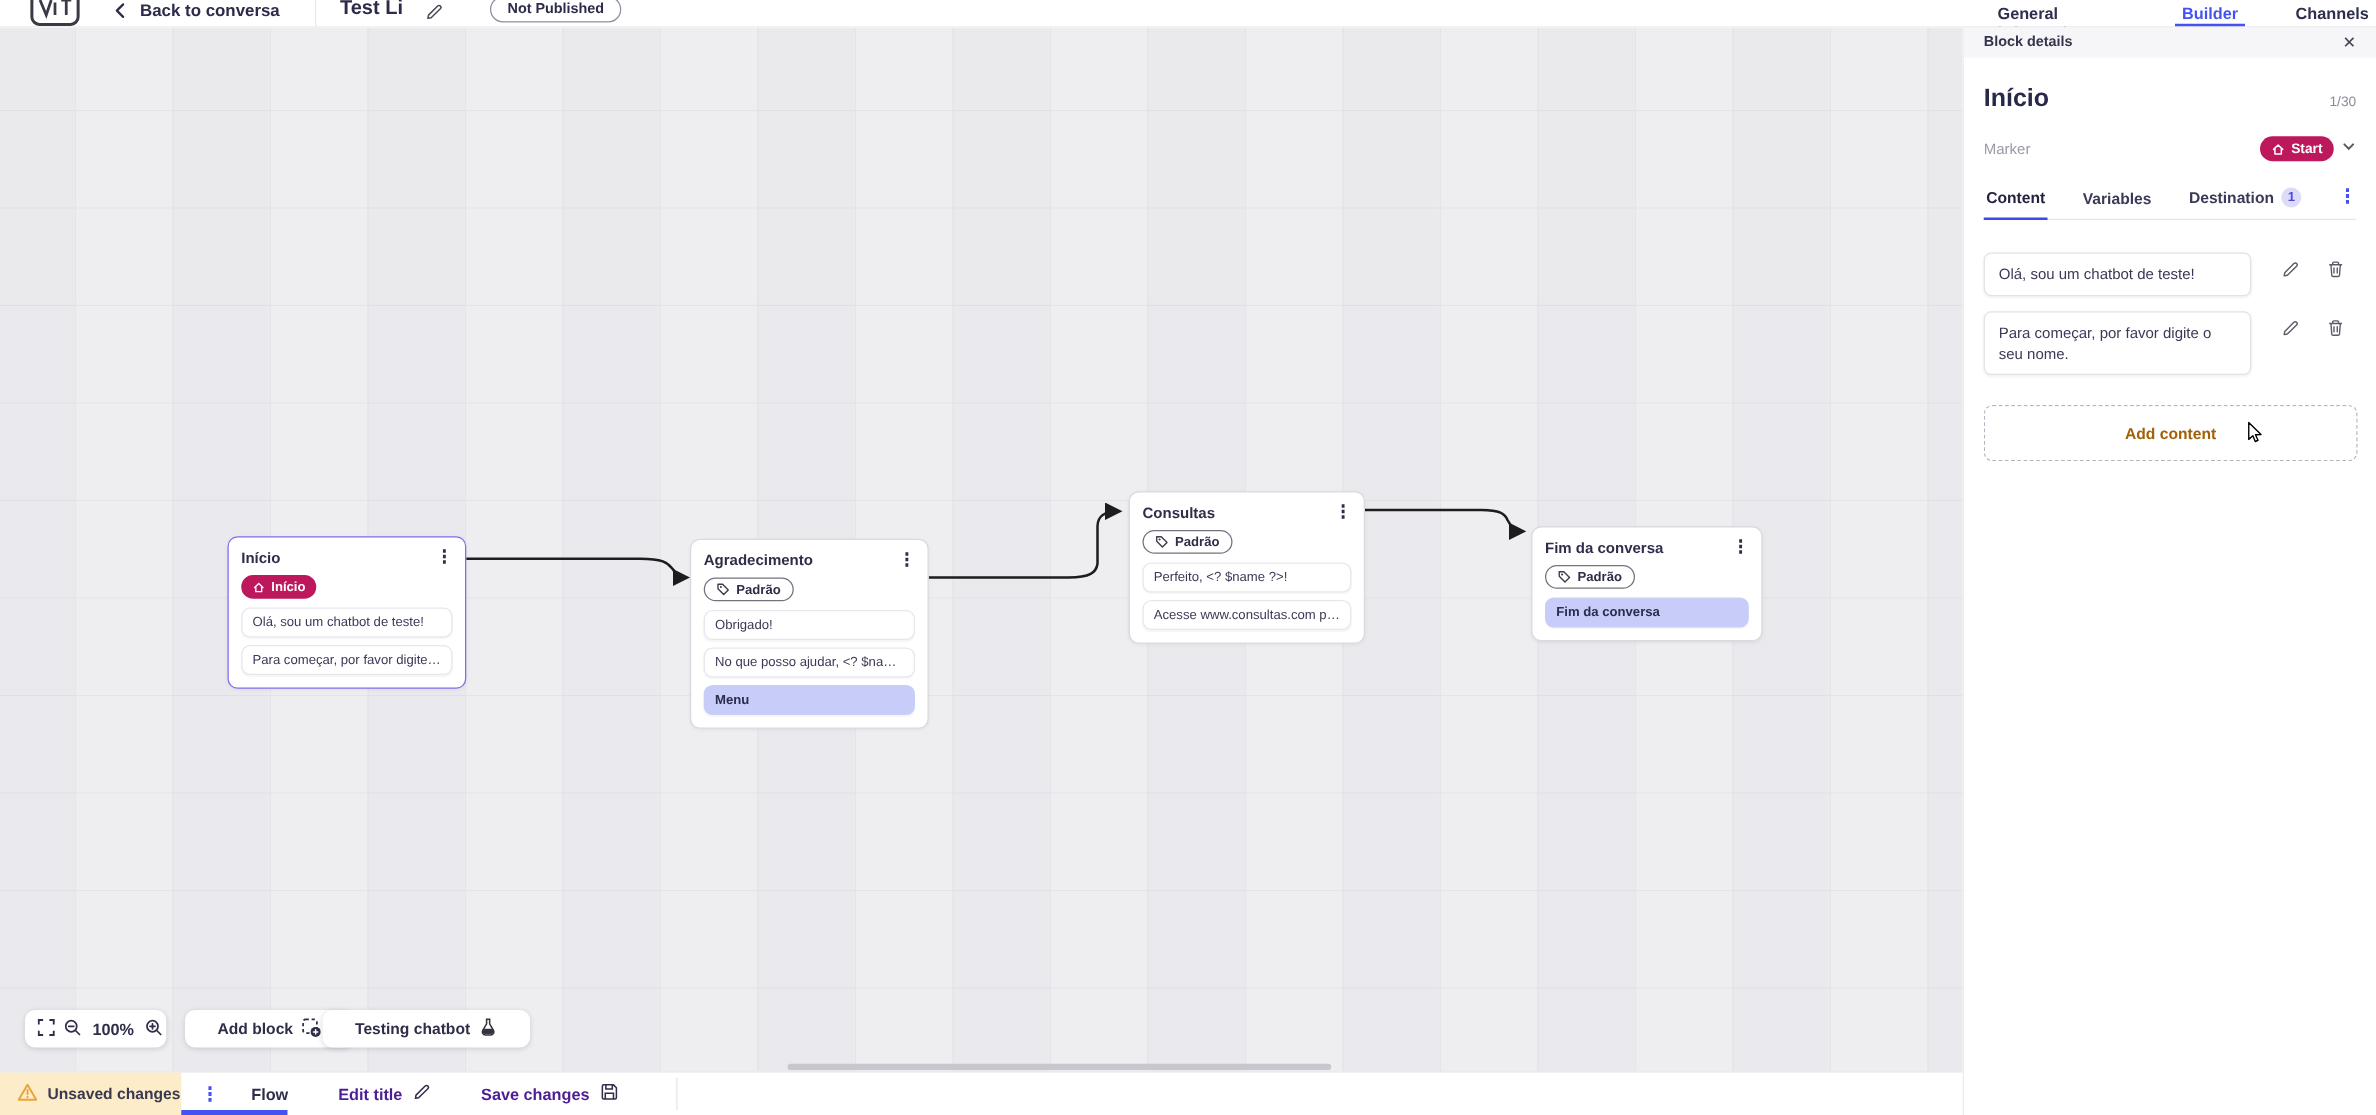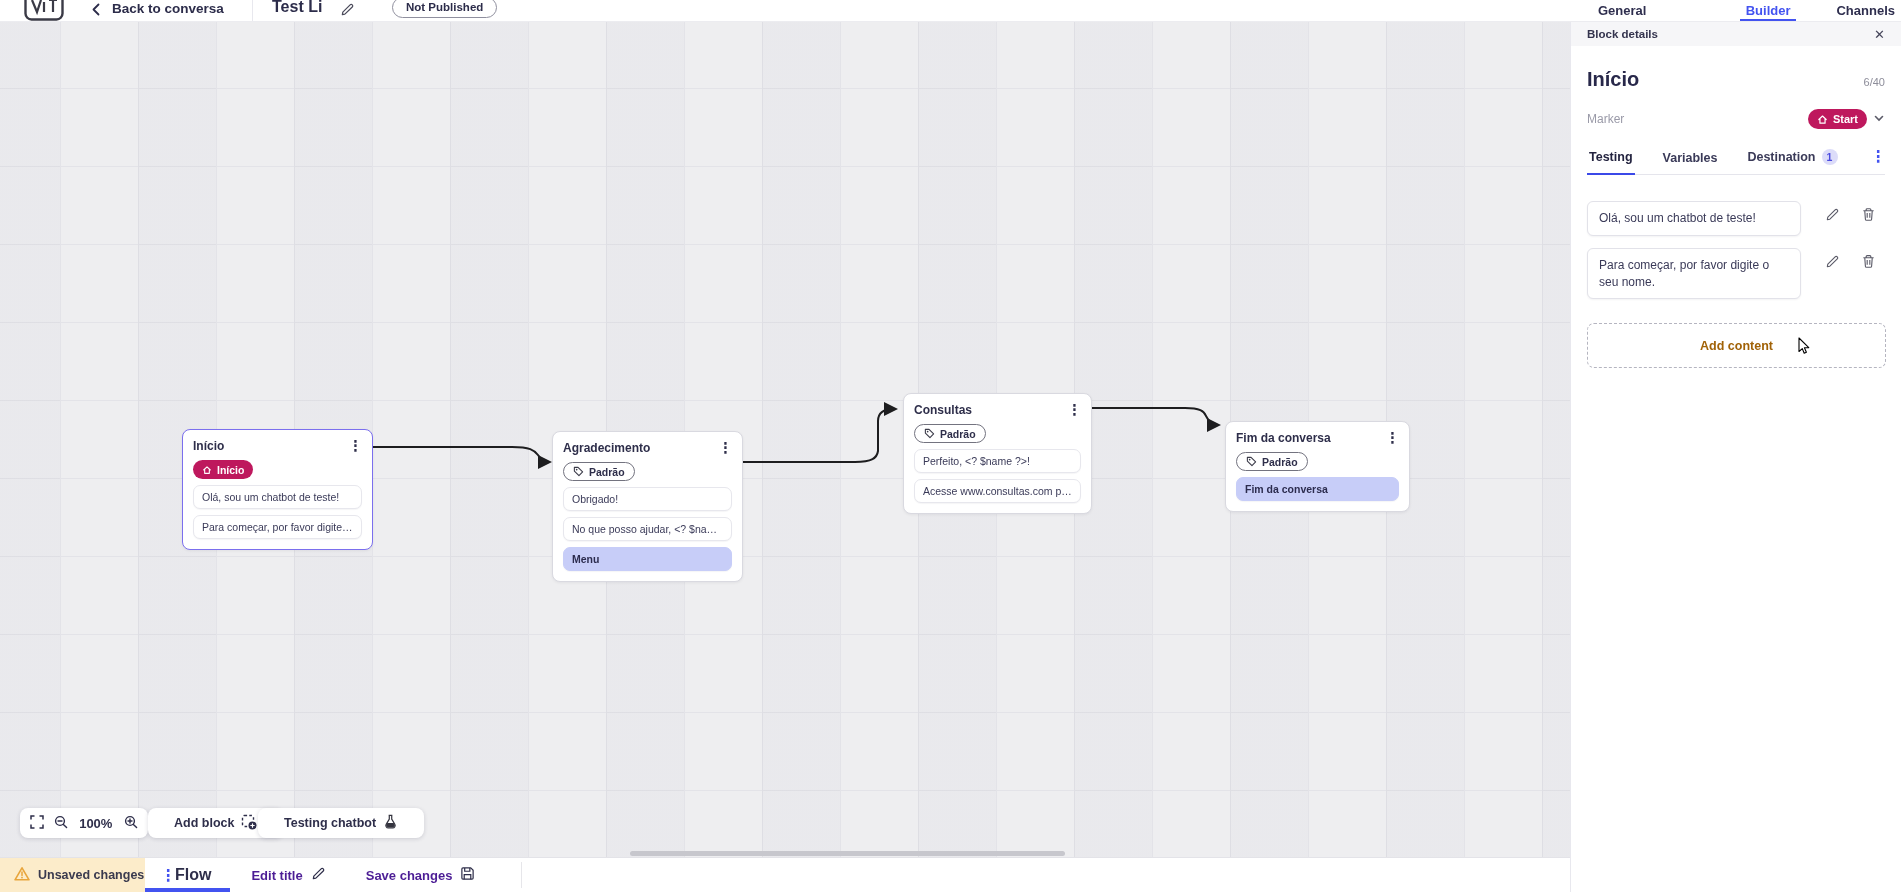--- a/index.html
+++ b/index.html
@@ -94,21 +94,21 @@
     border-radius:7px; display:flex; align-items:center; justify-content:center;
     font-size:12.5px; font-weight:600; color:#a16207; cursor:pointer;text-align:right; }
 
   
   .bottom-bar { position:absolute; left:0; top:857px; width:1570px; height:35px; background:#fff;
     border-top:1px solid #e3e3e8; display:flex; align-items:stretch; z-index:15; }
   .unsaved { width:145px; background:#fcecca; display:flex; align-items:center; gap:8px;
     padding-left:14px; font-size:12.5px; font-weight:700; color:#3a3a4e; }
   .bb-dots { margin-left:16px; align-self:center; color:#4353f0; font-size:14px; font-weight:700;
     cursor:pointer; transform:scaleY(1.15); }
-  .bb-flow { align-self:center; font-size:16px; font-weight:700; color:#2e2e4a; cursor:pointer; }
+  .bb-flow { margin-left:26px; align-self:center; font-size:13px; font-weight:700; color:#2e2e4a; cursor:pointer; }
   .flow-underline { position:absolute; left:145px; bottom:0; width:85px; height:4px; background:#4353f0; }
   .bb-item { margin-left:40px; align-self:center; display:flex; align-items:center; gap:8px;
     font-size:13px; font-weight:700; color:#4c1d95; cursor:pointer; }
   .bb-divider { margin-left:46px; align-self:center; width:1px; height:26px; background:#e6e6ea; }
 
   .cursor { position:absolute; left:1795px; top:337px; z-index:60; pointer-events:none; }
 </style>
 </head>
 <body>
 
@@ -209,21 +209,21 @@
     <span class="pill light">
       <svg width="11" height="11" viewBox="0 0 12 12">
           <path d="M1.5 1.5h4l5 5-4 4-5-5z" fill="none" stroke="#3c3c4a" stroke-width="1.2" stroke-linejoin="round"></path>
           <circle cx="4" cy="4" r=".9" fill="#3c3c4a"></circle>
         </svg>
       <span>Padrão</span>
     </span>
     <div class="brow menu">Fim da conversa</div>
   </div>
 
-  <div class="cv-btn" style="left:20px; top:786px; width:128px; justify-content:space-between; padding:0 10px;">
+  <div class="cv-btn" style="left:20px; top:786px; width:113px; justify-content:space-between; padding:0 10px;">
     <span><svg viewBox="0 0 14 14" width="14" height="14" fill="none" stroke="#2e2e4a" stroke-width="1.5">
           <path d="M1 4.5V1h3.5M9.5 1H13v3.5M13 9.5V13H9.5M4.5 13H1V9.5"></path>
         </svg></span>
     <span><svg viewBox="0 0 14 14" width="14" height="14">
           <circle cx="6" cy="6" r="4.4" fill="none" stroke="#2e2e4a" stroke-width="1.4"></circle>
           <path d="M9.4 9.4l3.2 3.2M4 6h4" stroke="#2e2e4a" stroke-width="1.4" stroke-linecap="round"></path>
         </svg></span>
     <span class="zoom-pct">100%</span>
     <span><svg viewBox="0 0 14 14" width="14" height="14">
           <circle cx="6" cy="6" r="4.4" fill="none" stroke="#2e2e4a" stroke-width="1.4"></circle>
@@ -252,40 +252,40 @@
 </div>
 
 <div class="panel">
   <div class="panel-bar">
     <span>Block details</span>
     <span class="panel-close">✕</span>
   </div>
   <div class="panel-body">
     <div class="pname-row">
       <span class="pname">Início</span>
-      <span class="pcounter">6/40</span>
+      <span class="pcounter">1/30</span>
     </div>
     <div class="marker-row">
       <span class="marker-label">Marker</span>
       <span class="marker-right">
         <span class="pill dark start">
           <svg width="11" height="11" viewBox="0 0 12 12">
               <path d="M2 6L6 2.2 10 6M3.2 5.2V10h5.6V5.2" fill="none" stroke="#fff" stroke-width="1.3" stroke-linecap="round" stroke-linejoin="round"></path>
             </svg>
           <span>Start</span>
         </span>
         <span><svg width="12" height="12" viewBox="0 0 12 12">
               <path d="M2.5 4.5L6 8l3.5-3.5" fill="none" stroke="#5b5b68" stroke-width="1.6" stroke-linecap="round"></path>
             </svg></span>
       </span>
     </div>
 
     <div class="ptabs">
       <span class="ptab active">
-          <span>Testing</span>
+          <span>Content</span>
         </span>
       <span class="ptab">
           <span>Variables</span>
         </span>
       <span class="ptab">
         <span>Destination</span>
         <span class="tab-badge">1</span>
       </span>
       <span class="ptab-dots">⋮</span>
     </div>

